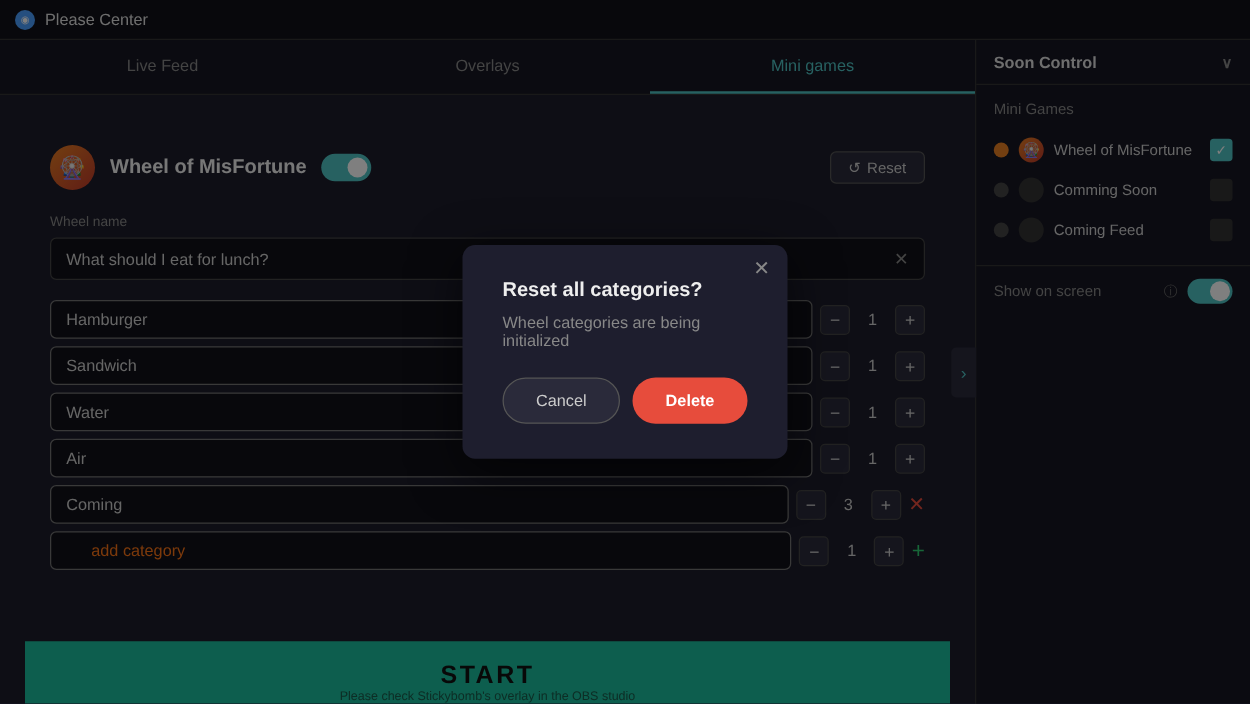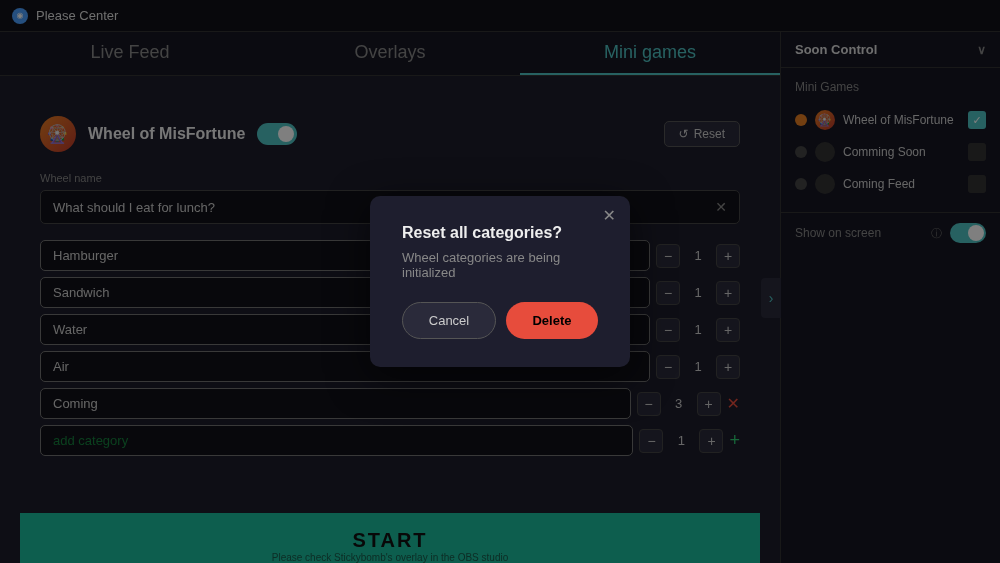--- a/index.html
+++ b/index.html
@@ -52,21 +52,21 @@
       display: flex;
       background: #161622;
       border-bottom: 1px solid #333;
       height: 44px;
     }
     .tab {
       flex: 1;
       display: flex;
       align-items: center;
       justify-content: center;
-      font-size: 18px;
+      font-size: 13px;
       color: #888;
       cursor: pointer;
       border-bottom: 2px solid transparent;
       transition: color 0.2s;
       text-align: center;
     }
     .tab.active {
       color: #4fc3c3;
       border-bottom: 2px solid #4fc3c3;
     }
@@ -157,21 +157,21 @@
     }
     .category-name-box {
       flex: 1;
       background: #111118;
       border: 1px solid #737373;
       border-radius: 5px;
       padding: 7px 12px;
       font-size: 13px;
       color: #ccc;
     }
-    .cat-placeholder { color: #15803d; }
+    .cat-placeholder { color: #f97316; margin-left: 20px; }
     .qty-controls {
       display: flex;
       align-items: center;
       gap: 4px;
     }
     .qty-btn {
       width: 24px; height: 24px;
       background: #2a2a3a;
       border: 1px solid #444;
       border-radius: 4px;
@@ -344,21 +344,21 @@
       font-size: 13px;
       cursor: pointer;
       font-weight: 500;
     }
     .btn-delete {
       flex: 1;
       padding: 10px;
       background: #e74c3c;
       border: none;
       border-radius: 20px;
-      color: #000000;
+      color: #ffffff;
       font-size: 13px;
       cursor: pointer;
       font-weight: 600;
     }
   </style>
 </head>
 <body>
 
 <div class="top-bar">
   <div class="top-bar-icon">

